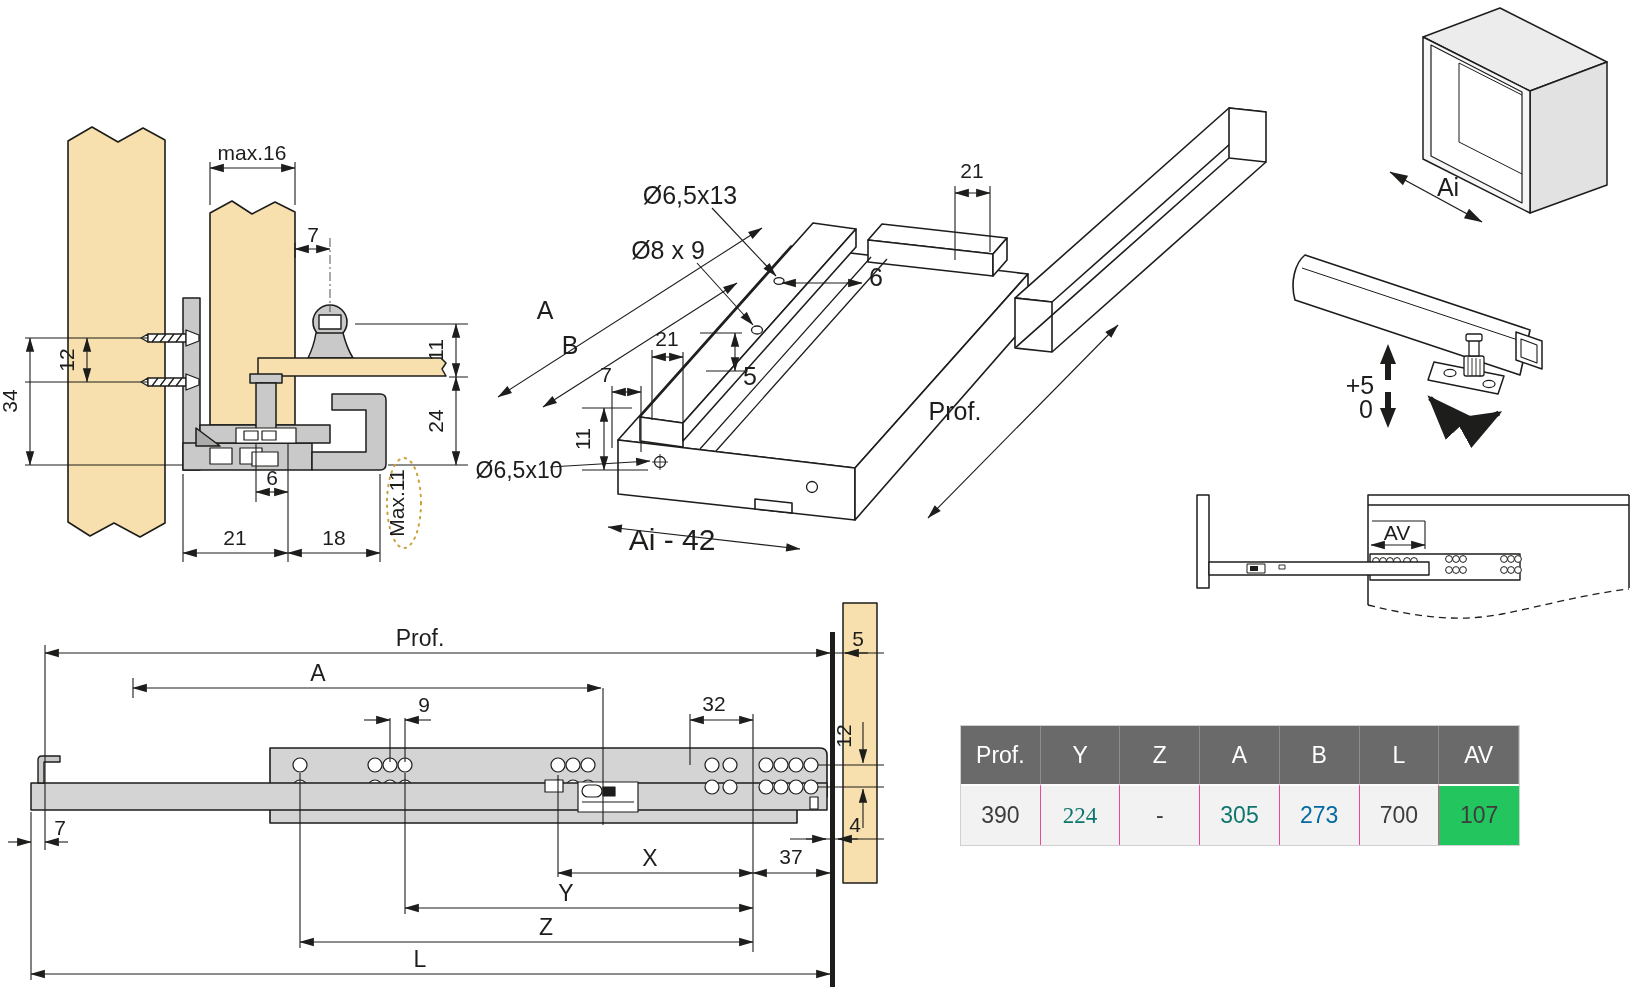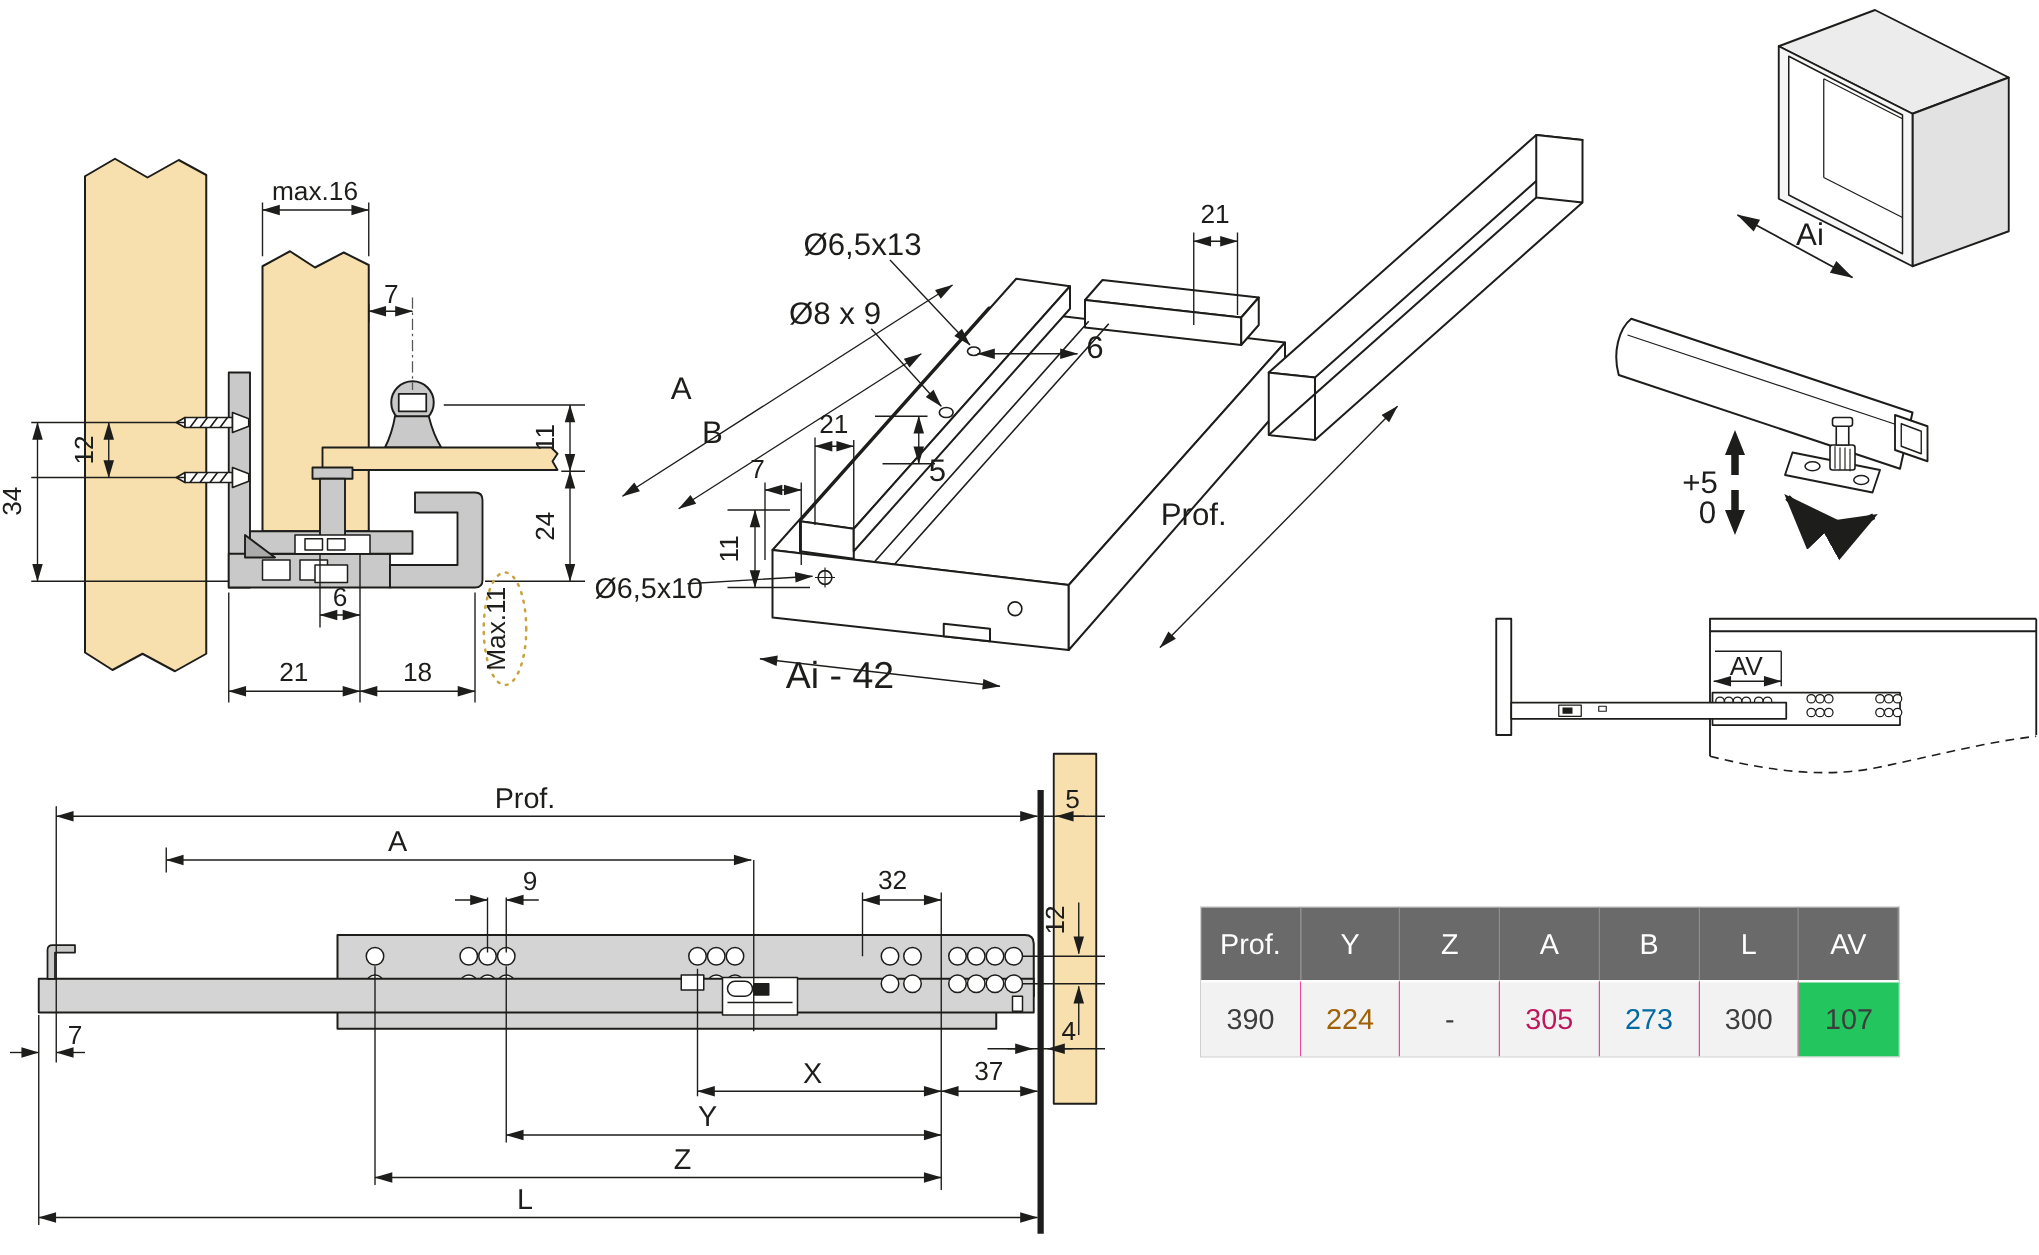--- a/index.html
+++ b/index.html
@@ -352,21 +352,21 @@
 
   <div id="spec-table">
     <div class="th" style="background:#6a6a6a;color:#fff;">Prof.</div>
     <div class="th" style="background:#6a6a6a;color:#fff;">Y</div>
     <div class="th" style="background:#6a6a6a;color:#fff;">Z</div>
     <div class="th" style="background:#6a6a6a;color:#fff;">A</div>
     <div class="th" style="background:#6a6a6a;color:#fff;">B</div>
     <div class="th" style="background:#6a6a6a;color:#fff;">L</div>
     <div class="th" style="background:#6a6a6a;color:#fff;">AV</div>
     <div class="td" style="background:#f2f2f2;color:#3d3d3d;">390</div>
-    <div class="td" style="background:#f2f2f2;color:#a16207;">224</div>
+    <div class="td" style="background:#f2f2f2;color:#0f766e;font-family:Liberation Serif, serif;">224</div>
     <div class="td" style="background:#f2f2f2;color:#3d3d3d;">-</div>
-    <div class="td" style="background:#f2f2f2;color:#be185d;">305</div>
+    <div class="td" style="background:#f2f2f2;color:#0f766e;">305</div>
     <div class="td" style="background:#f2f2f2;color:#0369a1;">273</div>
-    <div class="td" style="background:#f2f2f2;color:#3d3d3d;">300</div>
+    <div class="td" style="background:#f2f2f2;color:#3d3d3d;">700</div>
     <div class="td" style="background:#22c55e;color:#3d3d3d;">107</div>
   </div>
 
 </div>
 
 </body></html>

